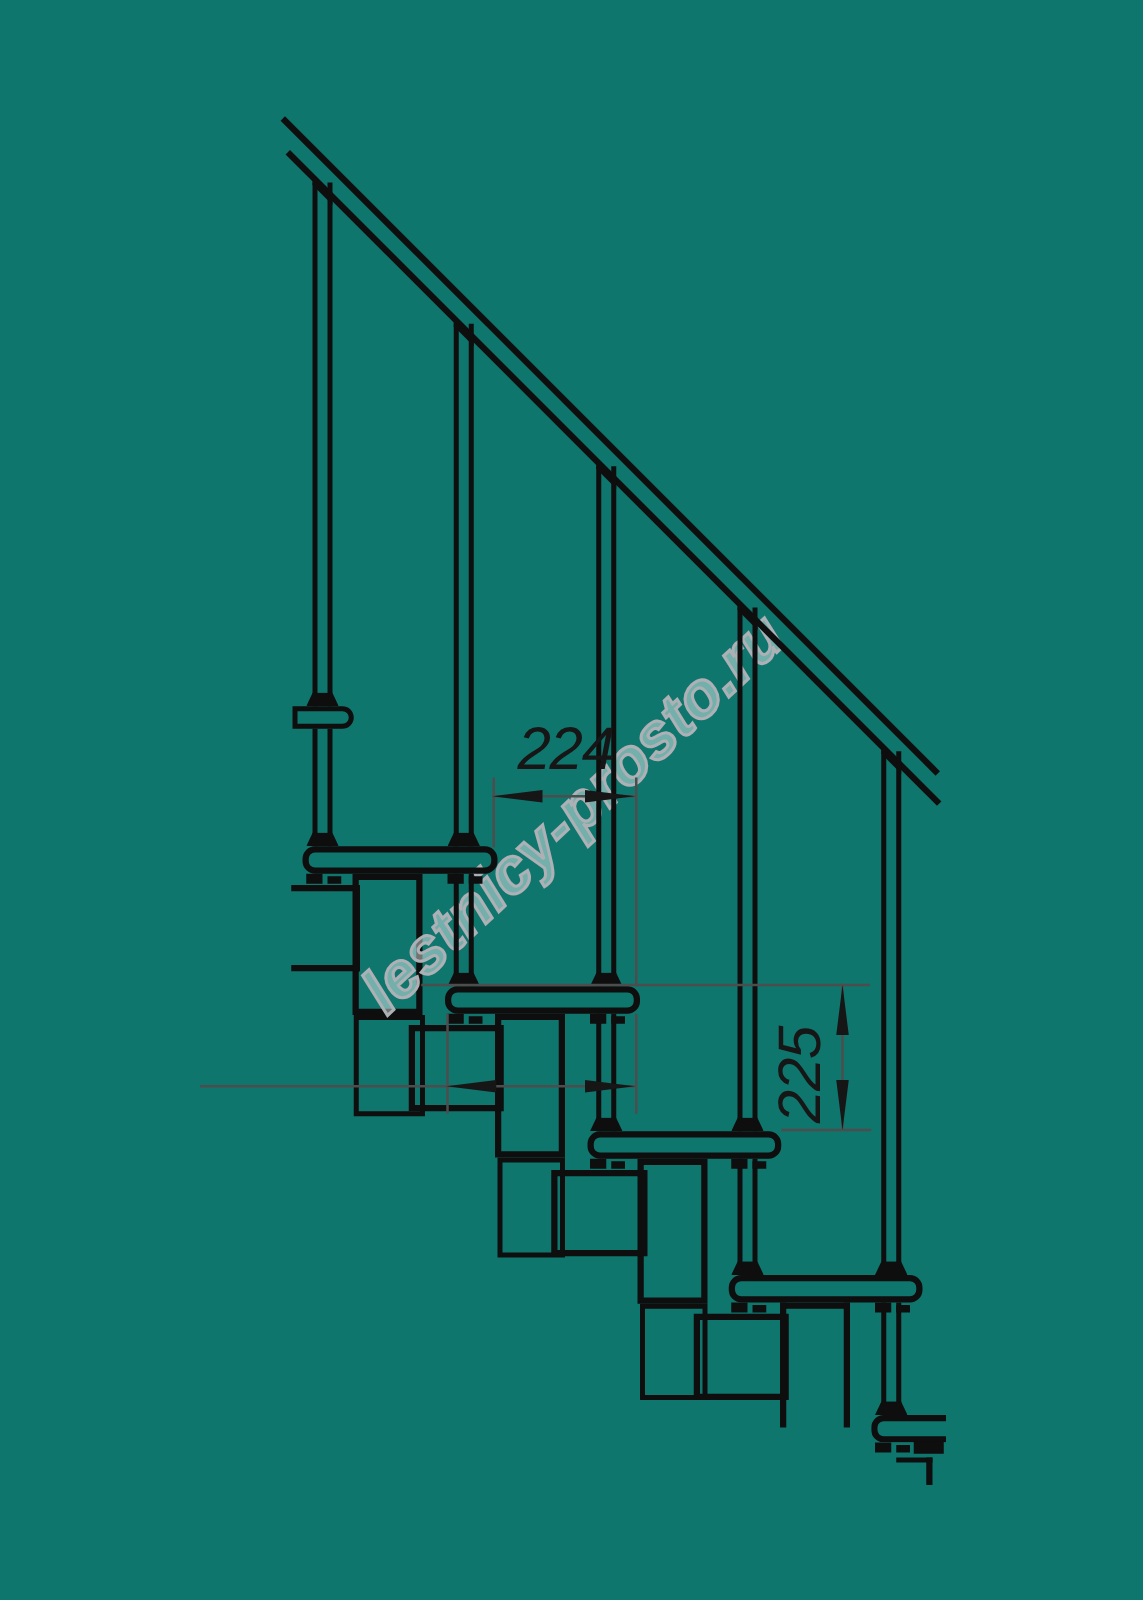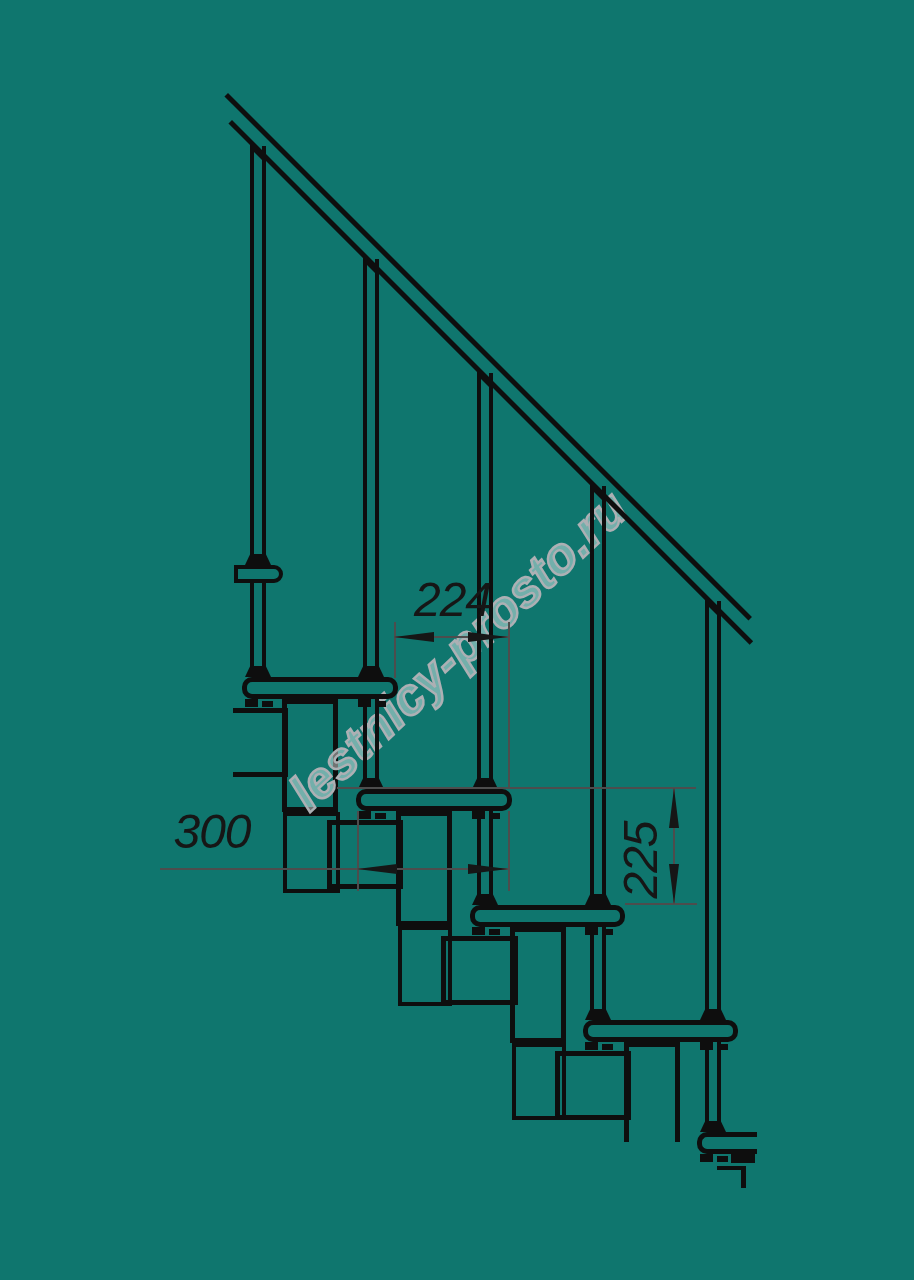--- a/index.html
+++ b/index.html
@@ -129,21 +129,20 @@
   <div class="dim-thin" style="left:394px; top:636px; width:114px; height:2px;"></div>
   <div class="arrow left" style="left:394px; top:632px;"></div>
   <div class="arrow right" style="left:468px; top:632px;"></div>
   <div class="dim-label" style="left:400px; top:576px; width:105px;">224</div>
 
   <div class="dim-thin" style="left:357px; top:811px; width:2px; height:80px;"></div>
   <div class="dim-thin" style="left:508px; top:811px; width:2px; height:80px;"></div>
   <div class="dim-thin" style="left:160px; top:868px; width:348px; height:2px;"></div>
   <div class="arrow left" style="left:357px; top:864px;"></div>
   <div class="arrow right" style="left:468px; top:864px;"></div>
-  <div class="dim-label" style="left:162px; top:808px; width:100px;">300</div>
 
   <div class="dim-thin" style="left:337px; top:787px; width:359px; height:2px;"></div>
   <div class="dim-thin" style="left:625px; top:903px; width:72px; height:2px;"></div>
   <div class="dim-thin" style="left:673px; top:787px; width:2px; height:117px;"></div>
   <div class="arrow up" style="left:669px; top:788px;"></div>
   <div class="arrow down" style="left:669px; top:864px;"></div>
   <div class="dim-label vertical" style="left:591px; top:836px; width:100px;">225</div>
 
   <div class="watermark">lestnicy-prosto.ru</div>
 

